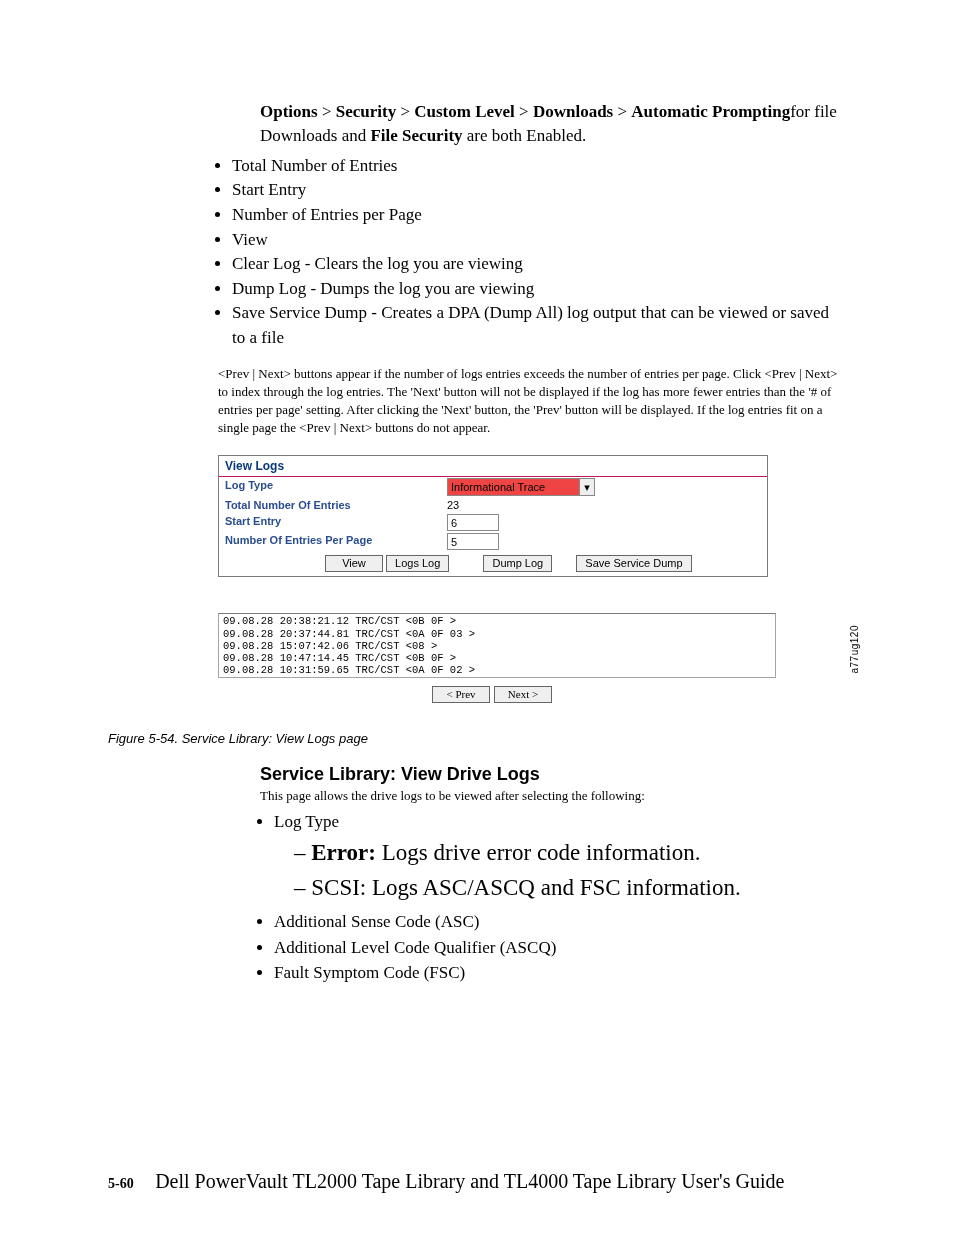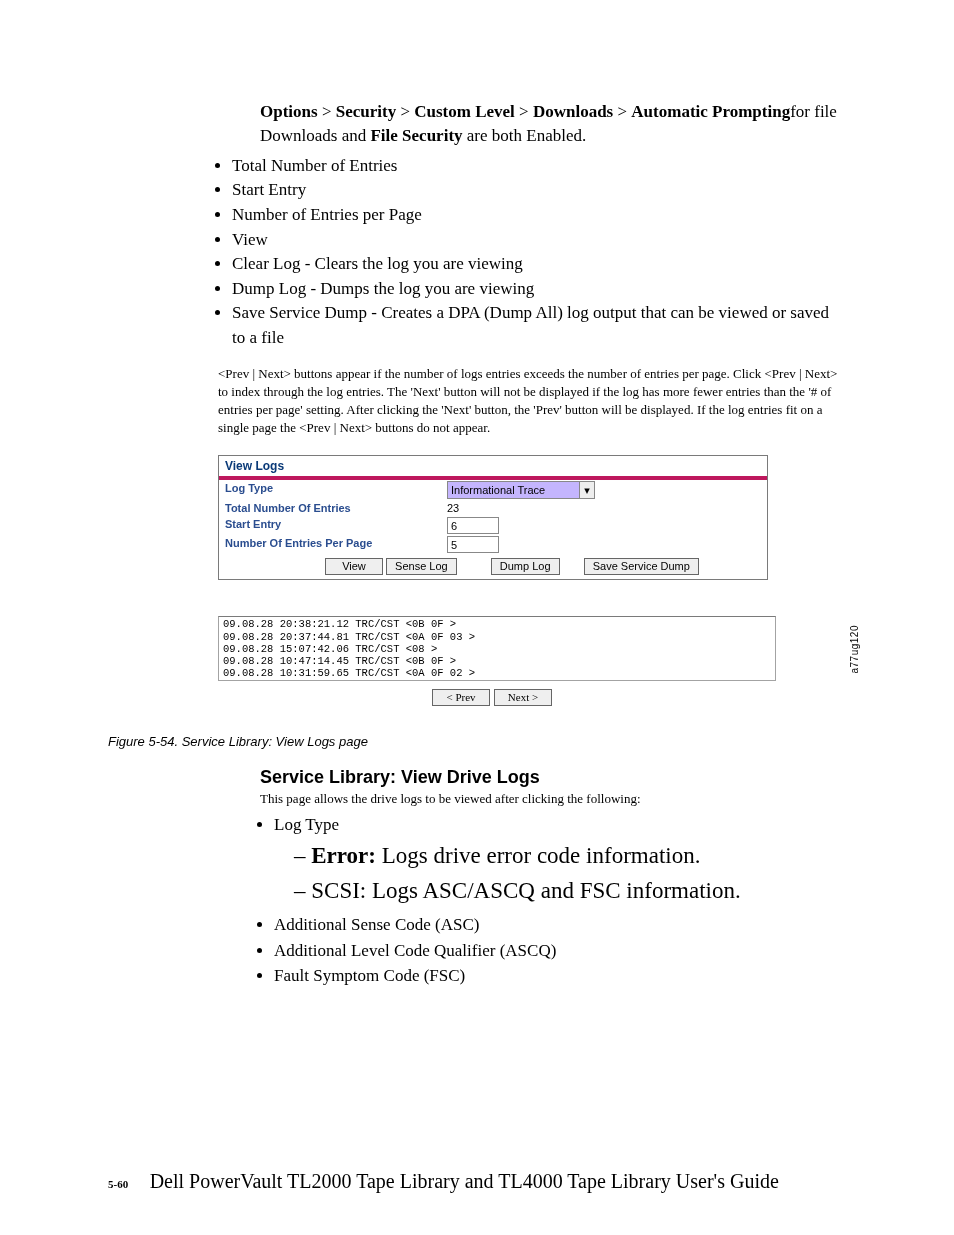--- a/index.html
+++ b/index.html
@@ -30,29 +30,29 @@
     font-family: Arial, Helvetica, sans-serif;
     font-size: 11px;
     color: #000;
   }
   .panel-title {
     background: #ffffff;
     color: #0a3a78;
     font-weight: bold;
     padding: 3px 6px;
     font-size: 12px;
-    border-bottom: 4px solid #be185d;
+    border-bottom: 1px solid #be185d;
   }
   .fig-row { display: flex; border-bottom: 0px solid #d5d5d5; }
   .fig-label { flex: 0 0 216px; padding: 2px 6px; font-weight: bold; color: #2a4d8f; font-size: 11px; }
   .fig-value { flex: 1; padding: 1px 0; display: flex; align-items: center; }
   .fake-select {
     display: inline-flex; align-items: center;
     border: 1px solid #888; height: 16px; width: 140px;
-    padding: 0 3px; font-size: 11px; background: #c4b5fd; position: relative;
+    padding: 0 3px; font-size: 11px; background: #ef4444; position: relative;
   }
   .fake-select .chev {
     position: absolute; right: 0; top: 0; height: 100%; width: 14px;
     border-left: 1px solid #888; background: #eee;
     display: flex; align-items: center; justify-content: center;
   }
   .fake-input {
     border: 1px solid #888; height: 15px; width: 44px;
     padding: 0 3px; font-size: 11px; background: #fff;
     display: inline-flex; align-items: center;
@@ -96,21 +96,21 @@
   ul.sub-list > li { font-size: 17px; line-height: 1.5; list-style-type: disc; }
   ul.dash-list { margin: 2px 0 4px 0; padding-left: 20px; }
   ul.dash-list > li { list-style: none; font-size: 23px; line-height: 1.5; }
   ul.dash-list > li::before { content: "–  "; }
 
   .footer {
     position: absolute;
     bottom: 42px; left: 108px;
     font-size: 14px;
   }
-  .footer .pg { font-weight: bold; font-size: 11px; }
+  .footer .pg { font-weight: bold; font-size: 14px; }
   .footer .title { font-family: "Times New Roman", serif; font-size: 20px; padding-left: 18px; }
 </style>
 </head>
 <body>
 
 <div class="page">
 
   <div class="indent-block">
     <p class="breadcrumb-para">
       <span class="b">Options</span> &gt;
@@ -162,21 +162,21 @@
       <div class="fig-row">
         <div class="fig-label">Number Of Entries Per Page</div>
         <div class="fig-value">
           <div class="fake-input">
               <span>5</span>
             </div>
         </div>
       </div>
       <div class="fig-buttons-row" style="text-align:left; padding-left:106px;">
         <span class="fig-btn">View</span>
-        <span class="fig-btn">Sense Log</span>
+        <span class="fig-btn">Logs Log</span>
         <span style="display:inline-block; width:28px;"></span>
         <span class="fig-btn">Dump Log</span>
         <span style="display:inline-block; width:18px;"></span>
         <span class="fig-btn">Save Service Dump</span>
       </div>
     </div>
 
     <div class="log-lines">
       <div>09.08.28 20:38:21.12 TRC/CST &lt;0B 0F &gt;</div>
       <div>09.08.28 20:37:44.81 TRC/CST &lt;0A 0F 03 &gt;</div>
@@ -190,21 +190,21 @@
       <span class="fig-btn">Next &gt;</span>
     </div>
 
     <div class="side-label">a77ug120</div>
   </div>
 
   <p class="figure-caption">Figure 5-54. Service Library: View Logs page</p>
 
   <div class="sub-indent">
     <h3 class="subhead">Service Library: View Drive Logs</h3>
-    <p class="body-para" style="margin:0 0 4px 0;">This page allows the drive logs to be viewed after clicking the following:</p>
+    <p class="body-para" style="margin:0 0 4px 0;">This page allows the drive logs to be viewed after selecting the following:</p>
     <ul class="sub-list">
       <li>
         <span>Log Type</span>
         <ul class="dash-list">
           <li><span class="b" style="font-weight:bold;">Error:</span><span> Logs drive error code information.</span></li>
           <li><span class="b" style="font-weight:normal;">SCSI:</span><span> Logs ASC/ASCQ and FSC information.</span></li>
         </ul>
       </li>
       <li>Additional Sense Code (ASC)</li>
       <li>Additional Level Code Qualifier (ASCQ)</li>

